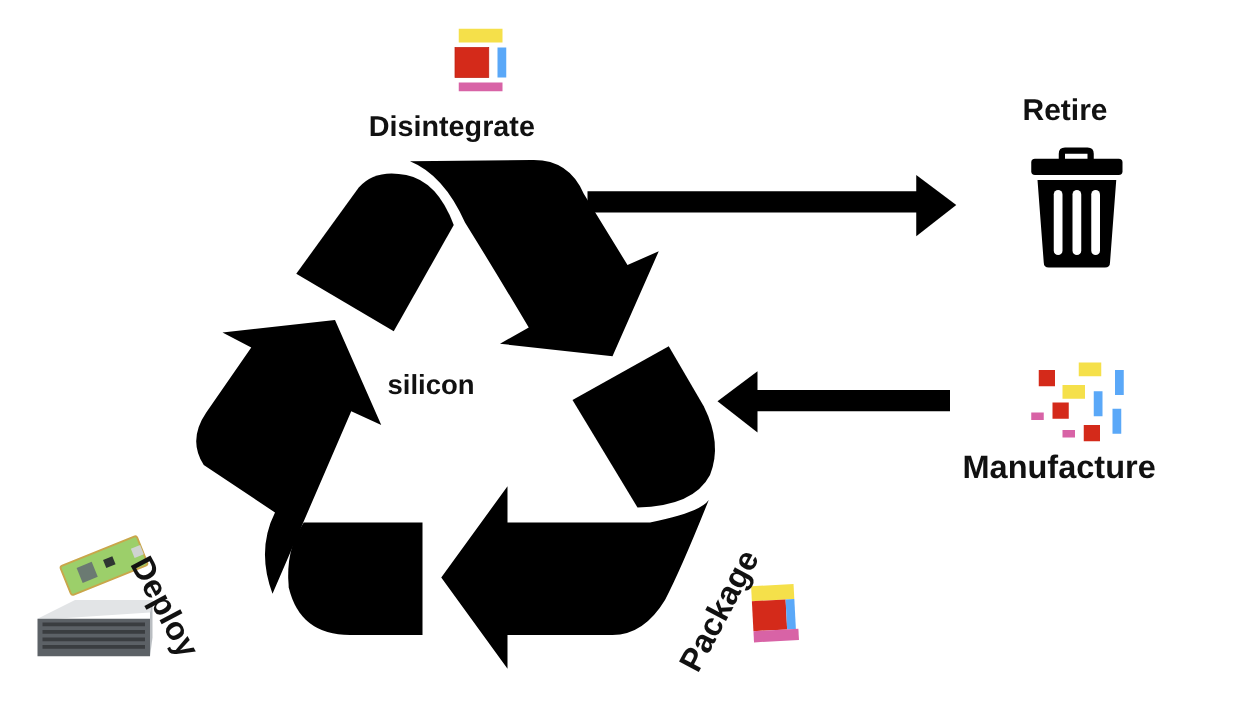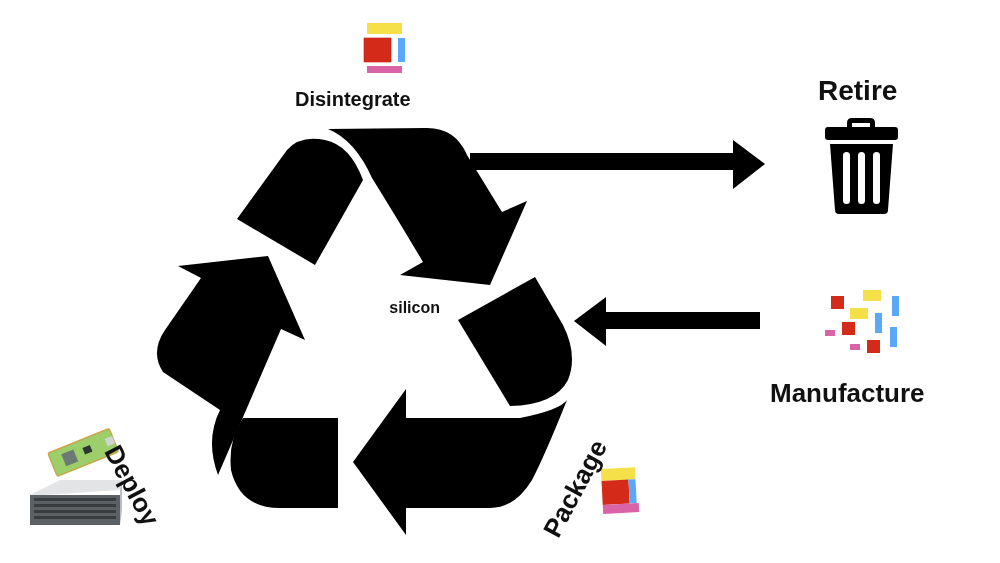--- a/index.html
+++ b/index.html
@@ -1,21 +1,21 @@
 <!DOCTYPE html>
 <html><head>
 <meta charset="utf-8">
 <style>
   html, body { margin: 0; padding: 0; background: #ffffff; }
   body { width: 1000px; height: 563px; position: relative; overflow: hidden;
          font-family: "Liberation Sans", "DejaVu Sans", sans-serif; }
   .label { position: absolute; font-weight: bold; color: #111; white-space: nowrap; }
   #stage { position: absolute; left: 0; top: 0; }
   .center-text { position: absolute; left: 310px; top: 294px; width: 130px;
-                 text-align: right; font-weight: bold; font-size: 16px; line-height: 27px; color: #111; }
+                 text-align: left; font-weight: bold; font-size: 22px; line-height: 27px; color: #111; }
 </style>
 </head>
 <body>
 
 <svg id="stage" width="1000" height="563" viewBox="0 0 1000 563">
 
   <path fill="#000" d="M328,129 L425,128 Q455,127 467,155 L502,212 L527,201 L490,285 L400,275 L423,262 Q395,215 372,178 Q355,140 328,129 Z"></path>
 
   <path fill="#000" d="M237,219 L287,150 Q300,135 325,140 Q350,145 363,180 L315,265 Z"></path>
 
@@ -86,25 +86,25 @@
     <g fill="#3a3d40">
       <rect x="34" y="498" width="82" height="3"></rect>
       <rect x="34" y="504" width="82" height="3"></rect>
       <rect x="34" y="510" width="82" height="3"></rect>
       <rect x="34" y="516" width="82" height="3"></rect>
     </g>
     <polygon points="120,490 122,480 122,510 120,525" fill="#b9bdc1"></polygon>
   </g>
 </svg>
 
-<div class="label" style="left:295px; top:88px; font-size:20px;">Disintegrate</div>
+<div class="label" style="left:295px; top:88px; font-size:23px;">Disintegrate</div>
 
-<div class="label" style="left:818px; top:75px; font-size:28px;">Retire</div>
+<div class="label" style="left:818px; top:75px; font-size:24px;">Retire</div>
 
-<div class="label" style="left:770px; top:378px; font-size:26px;">Manufacture</div>
+<div class="label" style="left:770px; top:358px; font-size:26px;">Manufacture</div>
 
 <div class="label" style="left:125px; top:440px; font-size:26px; transform: rotate(62deg); transform-origin: left top;">Deploy</div>
 
 <div class="label" style="left:537px; top:528px; font-size:26px; transform: rotate(-62deg); transform-origin: left top;">Package</div>
 
 <div class="center-text">
   <div>silicon</div>
 </div>
 
 </body></html>

